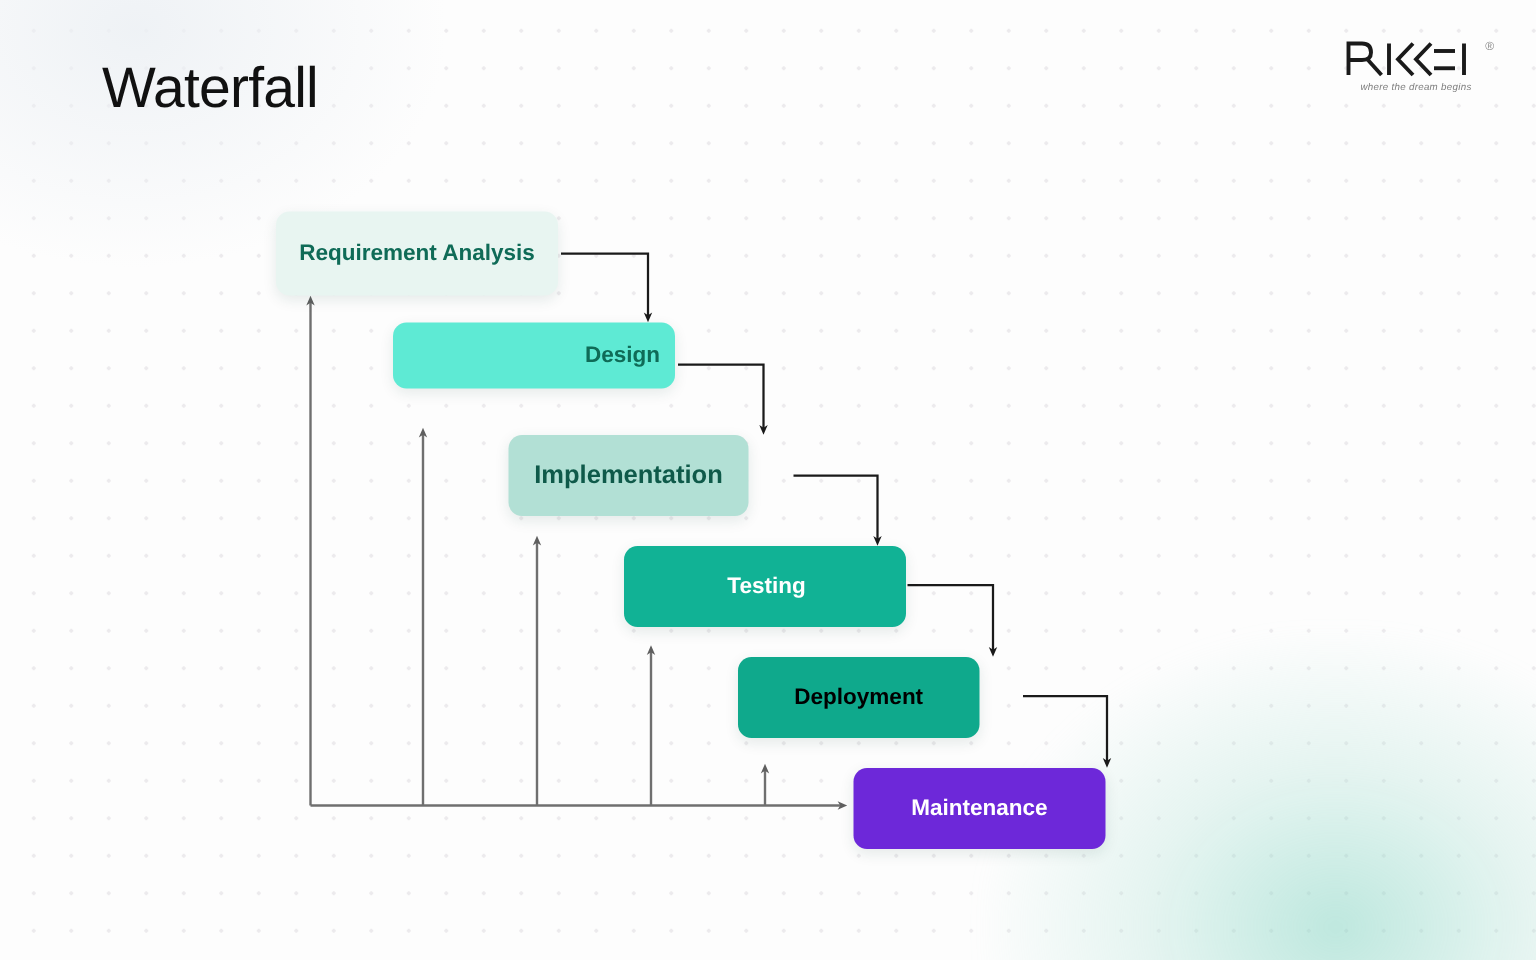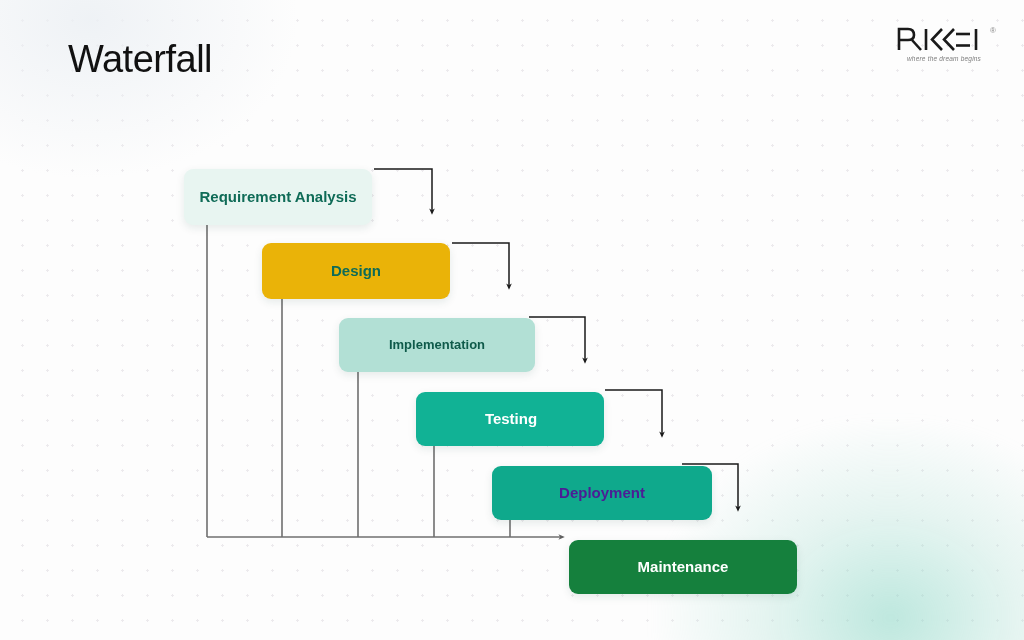--- a/index.html
+++ b/index.html
@@ -116,21 +116,20 @@
     border-radius: 9px;
     display: flex;
     align-items: center;
     justify-content: center;
     text-align: center;
     font-weight: 700;
     line-height: 1.24;
     box-shadow: 0 3px 9px rgba(20,70,60,0.10);
     box-sizing: border-box;
     padding: 4px 10px;
-    margin-top: 28px;
   }
 </style>
 </head>
 <body>
 
 <div id="slide" style="background-color: rgb(253, 253, 253);">
 
   <div id="dot-grid"></div>
   <div id="glow-top-left"></div>
   <div id="glow-bottom-right"></div>
@@ -182,30 +181,30 @@
         <path d="M282,537 L282,288" marker-end="url(#arrow-gray)"></path>
         <path d="M358,537 L358,360" marker-end="url(#arrow-gray)"></path>
         <path d="M434,537 L434,433" marker-end="url(#arrow-gray)"></path>
         <path d="M510,537 L510,512" marker-end="url(#arrow-gray)"></path>
       </g>
     </svg>
 
     <div class="stage-box" id="stage-0" style="left: 184px; top: 141px; width: 188px; height: 56px; background: rgb(232, 245, 241); color: rgb(15, 107, 87); font-size: 15px;">
       <span>Requirement Analysis</span>
     </div>
-    <div class="stage-box" id="stage-1" style="left: 262px; top: 215px; width: 188px; height: 56px; background: #eab308; color: rgb(15, 107, 87); font-size: 15px;">
+    <div class="stage-box" id="stage-1" style="left: 262px; top: 215px; width: 188px; height: 44px; background: #5eead4; color: rgb(15, 107, 87); font-size: 15px; justify-content: flex-end;">
       <span>Design</span>
     </div>
-    <div class="stage-box" id="stage-2" style="left: 339px; top: 290px; width: 196px; height: 54px; background: rgb(178, 224, 213); color: rgb(15, 90, 74); font-size: 13px;">
+    <div class="stage-box" id="stage-2" style="left: 339px; top: 290px; width: 160px; height: 54px; background: rgb(178, 224, 213); color: rgb(15, 90, 74); font-size: 17px;">
       <span>Implementation</span>
     </div>
     <div class="stage-box" id="stage-3" style="left: 416px; top: 364px; width: 188px; height: 54px; background: rgb(17, 178, 149); color: rgb(255, 255, 255); font-size: 15px; padding-left: 12px;">
       <span>Testing</span>
     </div>
-    <div class="stage-box" id="stage-4" style="left: 492px; top: 438px; width: 220px; height: 54px; background: rgb(15, 169, 140); color: #4c1d95; font-size: 15px;">
+    <div class="stage-box" id="stage-4" style="left: 492px; top: 438px; width: 161px; height: 54px; background: rgb(15, 169, 140); color: #000000; font-size: 15px;">
       <span>Deployment</span>
     </div>
-    <div class="stage-box" id="stage-5" style="left: 569px; top: 512px; width: 228px; height: 54px; background: #15803d; color: rgb(255, 255, 255); font-size: 15px;">
+    <div class="stage-box" id="stage-5" style="left: 569px; top: 512px; width: 168px; height: 54px; background: #6d28d9; color: rgb(255, 255, 255); font-size: 15px;">
       <span>Maintenance</span>
     </div>
 
   </div>
 </div>
 
 </body></html>

